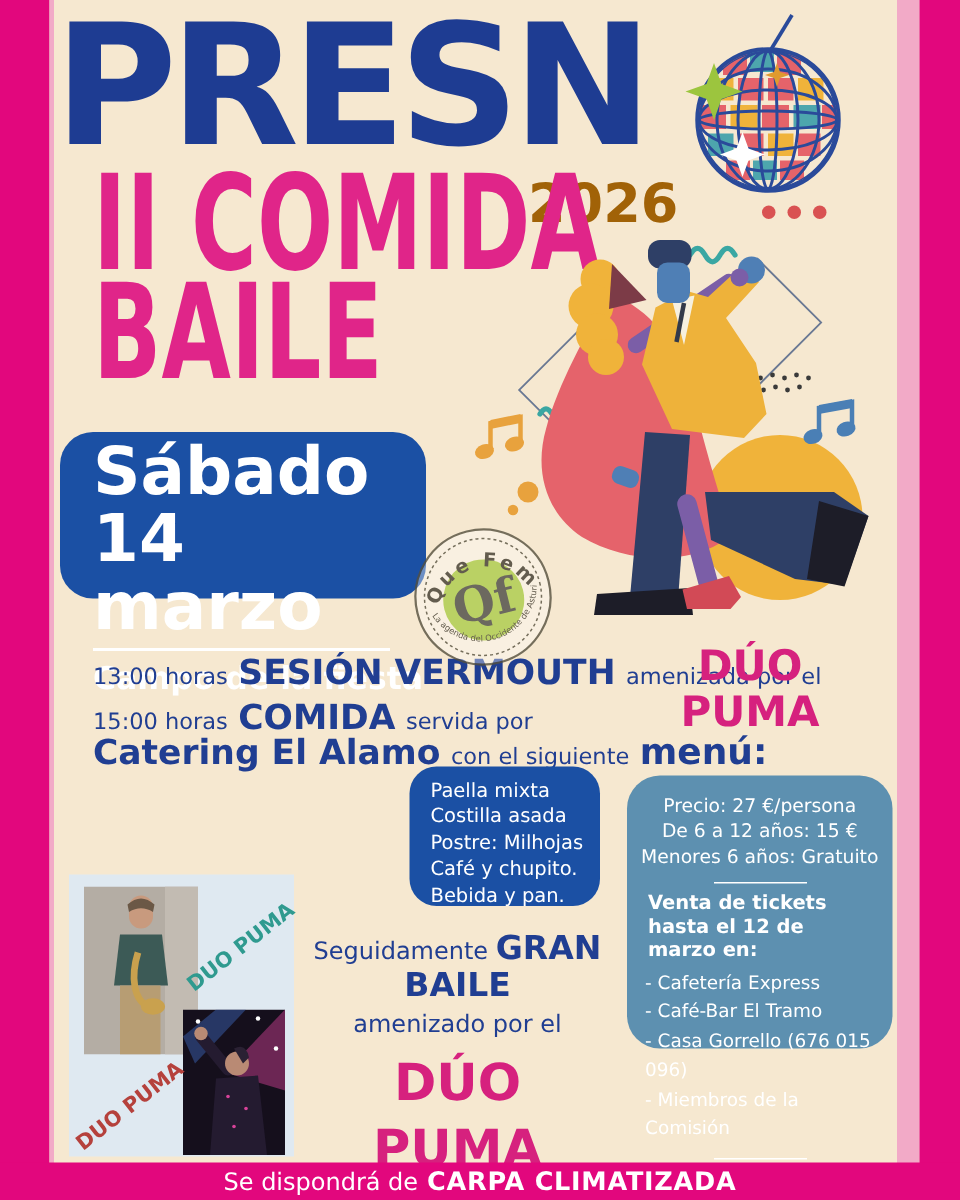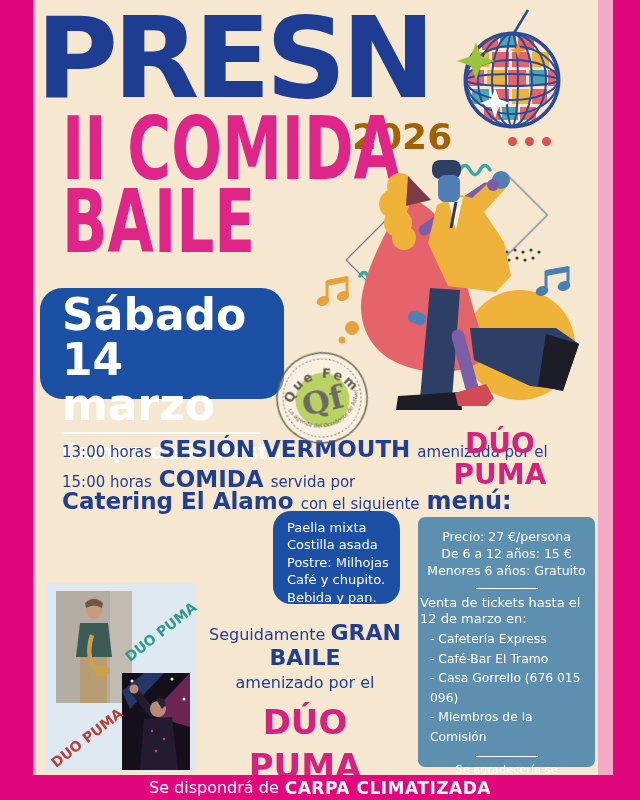--- a/index.html
+++ b/index.html
@@ -31,25 +31,25 @@
   .sched{color:#203e92;white-space:nowrap;display:flex;align-items:baseline;gap:7px;z-index:5;}
   .sched .sm{font-size:15px;}
   .sched .lg{font-size:23px;font-weight:bold;}
   .sched .md{font-size:24px;font-weight:bold;}
   .duo-right{left:443px;top:428px;width:114px;text-align:center;color:#d6217e;
              font-size:28px;font-weight:bold;line-height:31px;z-index:5;}
   
   .menu-box{left:273px;top:511px;width:127px;height:93px;background:#1b50a4;border-radius:18px;
             color:#fff;font-size:13px;line-height:17.4px;padding:8px 0 0 14px;box-sizing:border-box;z-index:5;}
   
-  .info-box{left:418px;top:517px;width:177px;height:250px;background:#5d90b0;border-radius:7px;
+  .info-box{left:418px;top:517px;width:177px;height:182px;background:#5d90b0;border-radius:22px;
             color:#fff;box-sizing:border-box;z-index:5;}
   .info-box .prices{margin-top:11px;text-align:center;font-size:12.5px;line-height:17px;}
   .info-box .rule{width:62px;border:none;border-top:1.5px solid #fff;margin:9px auto 6px auto;}
-  .info-box .tickets-title{font-weight:normal;font-size:13px;line-height:15.5px;padding:0 2px;}
+  .info-box .tickets-title{font-weight:bold;font-size:13px;line-height:15.5px;padding:0 14px;}
   .info-box .ticket-items{font-size:12.3px;line-height:19.5px;padding:0 12px;margin-top:4px;}
   .info-box .allergy{font-size:11.3px;line-height:13.2px;text-align:center;padding:0 8px;margin-top:2px;}
   
   .baile{left:192px;top:620px;width:226px;text-align:center;color:#203e92;z-index:5;}
   .baile .row1{font-size:16px;}
   .baile .row1 b{font-size:22px;}
   .baile .row2{font-size:16px;margin-top:3px;}
   .baile .duo{color:#d6217e;font-size:34px;font-weight:bold;line-height:35px;margin-top:13px;}
   
   .collage{left:46px;top:583px;width:150px;height:188px;background:#dfe9f1;z-index:4;}

